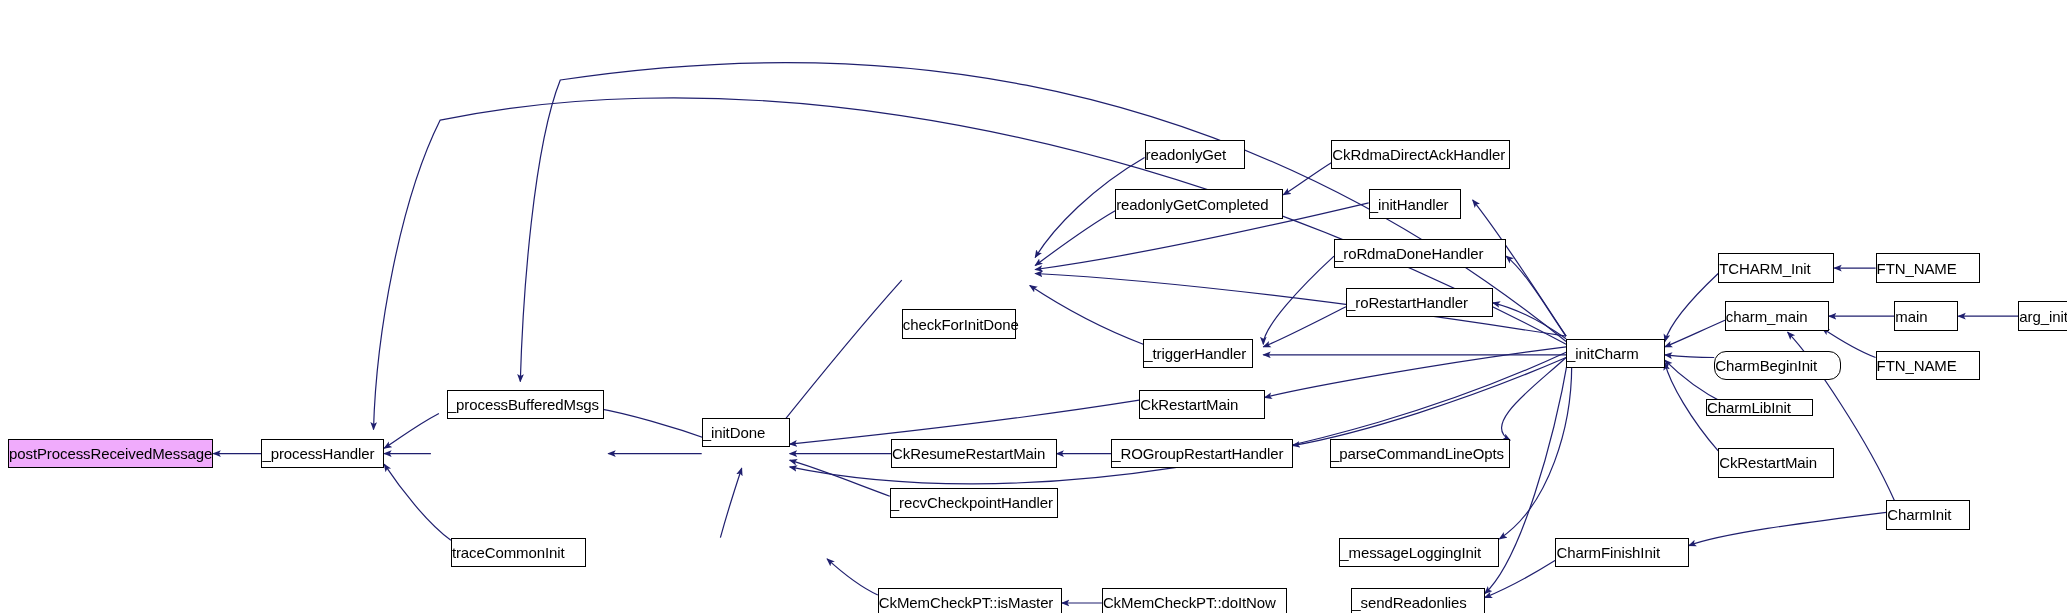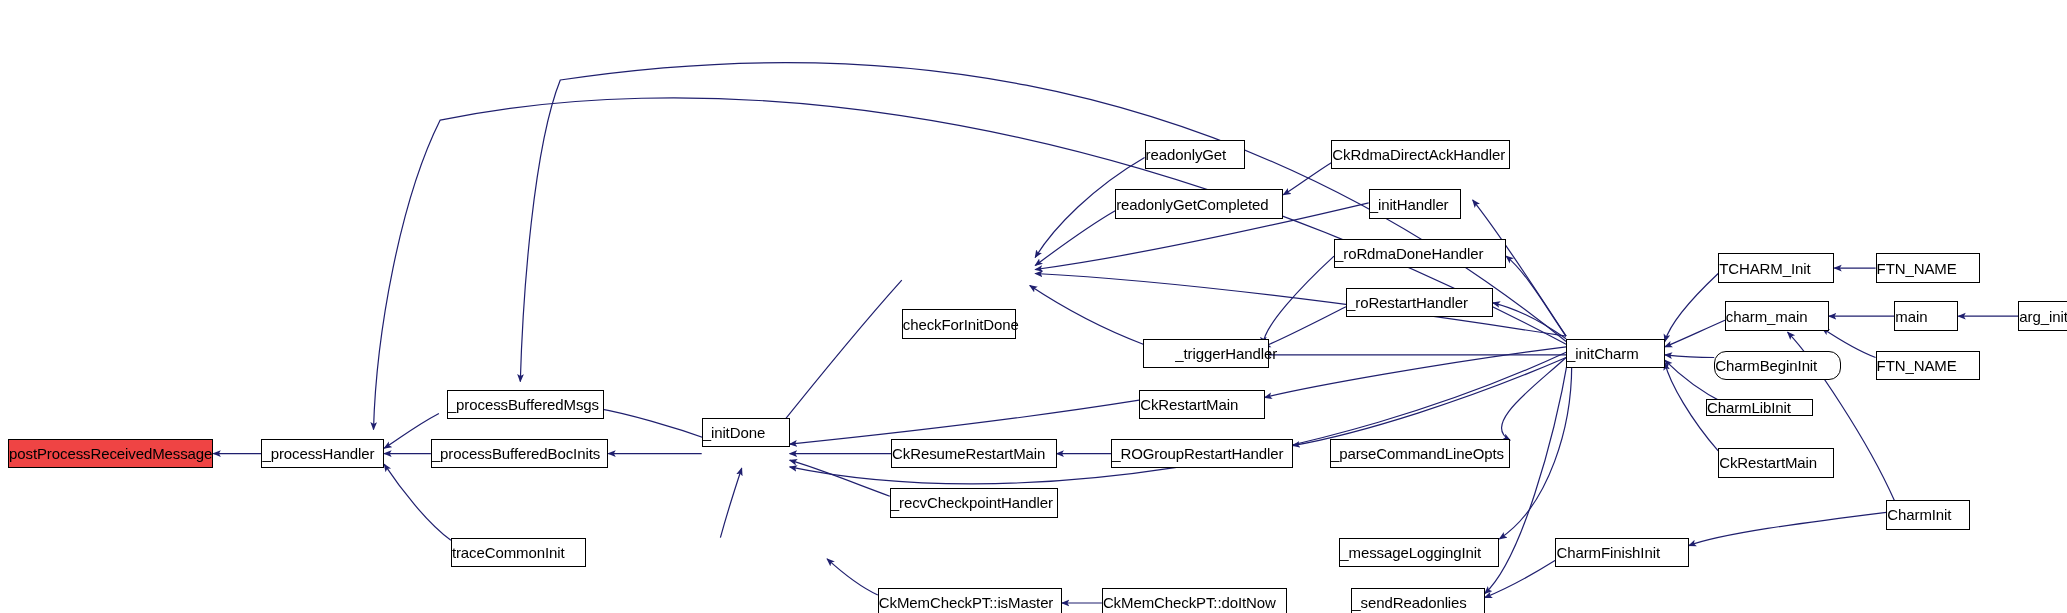--- a/index.html
+++ b/index.html
@@ -32,21 +32,21 @@
     font-size: 15px;
     line-height: 1;
     display: flex;
     align-items: center;
     justify-content: flex-start;
     white-space: nowrap;
     letter-spacing: -0.1px;
     z-index: 5;
   }
   .node.current {
-    background: #ef4444;
+    background: #f0abfc;
   }
 </style>
 </head>
 <body>
 
 <div id="canvas" style="background: rgb(255, 255, 255);">
   <svg id="edges" width="2067" height="613" viewBox="0 0 2067 613" xmlns="http://www.w3.org/2000/svg">
       <defs>
         <marker id="arrowhead" markerWidth="7" markerHeight="7" refX="6.2" refY="3" orient="auto" markerUnits="strokeWidth">
           <path d="M 0,0.2 L 7,3 L 0,5.8 L 1.6,3 Z" fill="#1f1f6e"></path>
@@ -98,42 +98,39 @@
       <path d="M 1894.3,316.2 L 1828.9,316.2" fill="none" stroke="#1f1f6e" stroke-width="1.2" marker-end="url(#arrowhead)"></path>
       <path d="M 1875.6,357.5 C 1854.3,349.5 1834.3,336.2 1822.2,328.2" fill="none" stroke="#1f1f6e" stroke-width="1.2" marker-end="url(#arrowhead)"></path>
       <path d="M 2018.3,316.2 L 1958.3,316.2" fill="none" stroke="#1f1f6e" stroke-width="1.2" marker-end="url(#arrowhead)"></path>
     </svg>
 <div class="node current" style="left: 8.004px; top: 438.886px; width: 205.436px; height: 29.348px;">
       <span>postProcessReceivedMessage</span>
     </div>
     <div class="node" style="left: 261.464px; top: 438.886px; width: 122.728px; height: 29.348px;">
       <span>_processHandler</span>
     </div>
-    <div class="node" style="left: 430.882px; top: 438.886px; width: 177.422px; height: 29.348px;">
-      <span>_processBufferedBocInits</span>
-    </div>
     <div class="node" style="left: 438.886px; top: 389.528px; width: 157.412px; height: 29.348px; margin-left: 8px;">
       <span>_processBufferedMsgs</span>
     </div>
     <div class="node" style="left: 450.892px; top: 537.602px; width: 134.734px; height: 29.348px;">
       <span>traceCommonInit</span>
     </div>
     <div class="node" style="left: 701.684px; top: 418px; width: 88.044px; height: 29.348px;">
       <span>_initDone</span>
     </div>
     <div class="node" style="left: 901.784px; top: 261.464px; width: 114px; height: 29.348px; margin-top: 48px;">
       <span>checkForInitDone</span>
     </div>
     <div class="node" style="left: 1144.57px; top: 140.07px; width: 100.05px; height: 29.348px;">
       <span>readonlyGet</span>
     </div>
     <div class="node" style="left: 1115.22px; top: 189.428px; width: 168.084px; height: 29.348px;">
       <span>readonlyGetCompleted</span>
     </div>
-    <div class="node" style="left: 1143.24px; top: 338.836px; width: 126px; height: 29.348px; padding-left: 31px;">
+    <div class="node" style="left: 1143.24px; top: 338.836px; width: 110px; height: 29.348px;">
       <span>_triggerHandler</span>
     </div>
     <div class="node" style="left: 1139.24px; top: 389.528px; width: 125.396px; height: 29.348px;">
       <span>CkRestartMain</span>
     </div>
     <div class="node" style="left: 891.112px; top: 438.886px; width: 165.416px; height: 29.348px;">
       <span>CkResumeRestartMain</span>
     </div>
     <div class="node" style="left: 889.778px; top: 488.244px; width: 168.084px; height: 29.348px;">
       <span>_recvCheckpointHandler</span>

